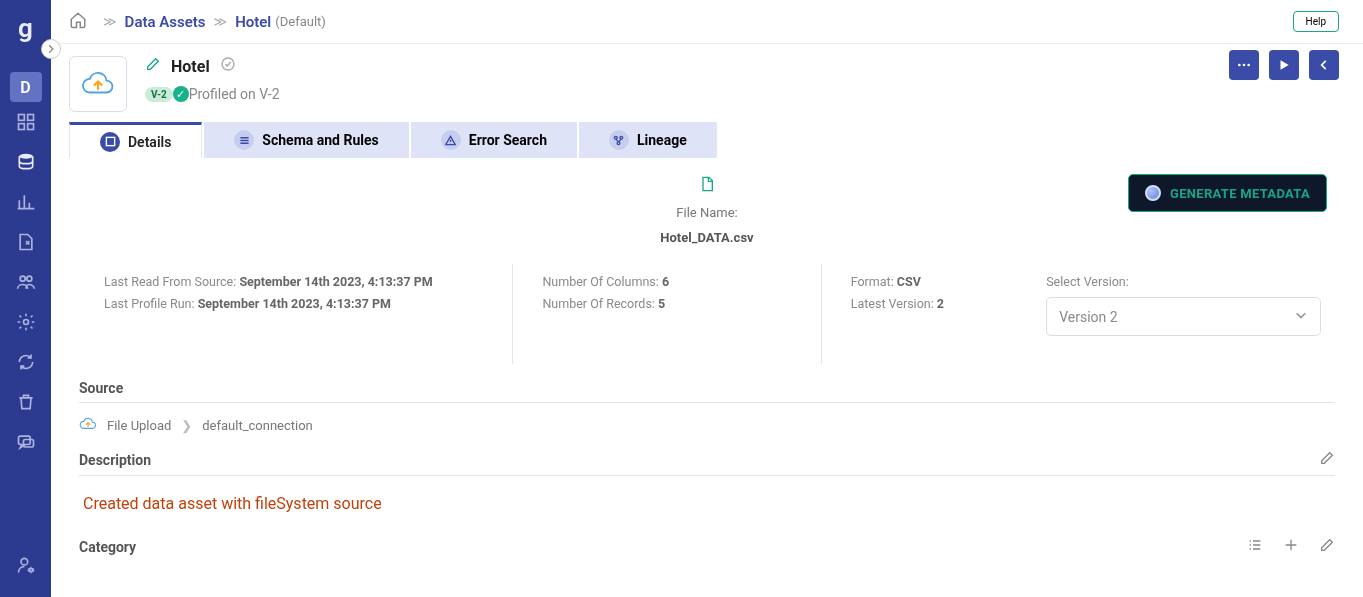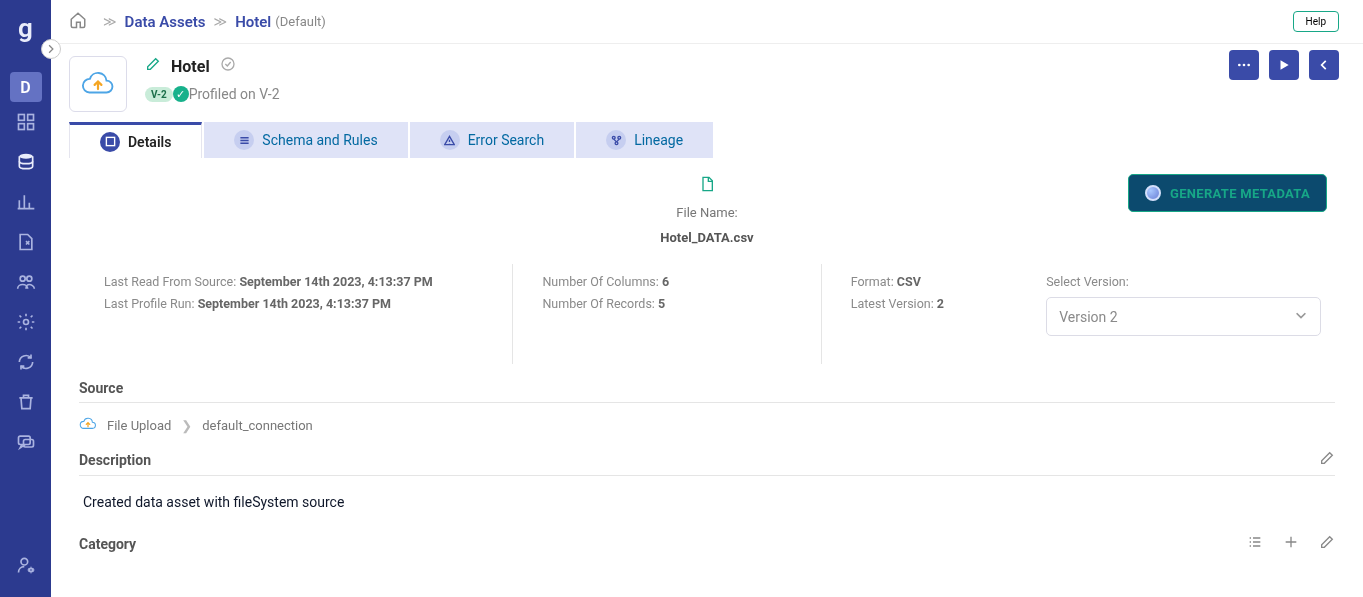--- a/index.html
+++ b/index.html
@@ -37,49 +37,49 @@
 .verified-circle { color: #888; }
 .status-row { display: flex; align-items: center; margin-top: 2px; }
 .version-pill { background: #c9ecd9; color: #1c6f4a; font-size: 10px; font-weight: 700; padding: 2px 6px; border-radius: 9px; }
 .profiled-check { width: 16px; height: 16px; background: #17b18b; border-radius: 50%; display: inline-flex; align-items: center; justify-content: center; color: #fff; font-size: 11px; }
 .profiled-text { color: #888; font-size: 14px; }
 .header-actions { position: absolute; top: 6px; right: 24px; display: flex; gap: 10px; }
 .hdr-btn { width: 30px; height: 30px; background: #3a4ba8; border-radius: 4px; display: flex; align-items: center; justify-content: center; color: #fff; cursor: pointer; }
 
 
 .tabs { display: flex; padding-left: 18px; }
-.tab { height: 36px; display: flex; align-items: center; justify-content: center; gap: 8px; font-size: 14px; color: #0369a1; font-weight: 400; cursor: pointer; background: #dfe3f7; margin-right: 2px; padding: 0 30px; }
+.tab { height: 36px; display: flex; align-items: center; justify-content: center; gap: 8px; font-size: 14px; color: #000000; font-weight: 700; cursor: pointer; background: #dfe3f7; margin-right: 2px; padding: 0 30px; }
 .tab.active { background: #fff; border-top: 3px solid #3a4ba8; border-left: 1px solid #e5e5ef; border-right: 1px solid #e5e5ef; color: #222; font-weight: 600; }
 .tab-icon { width: 20px; height: 20px; border-radius: 50%; background: #c6cef0; display: inline-flex; align-items: center; justify-content: center; color: #3a4ba8; font-size: 12px; }
 .tab.active .tab-icon { background: #3a4ba8; color: #fff; }
 
 
 .content { flex: 1; padding: 18px 28px 0 28px; overflow: auto; position: relative; }
-.gen-meta-btn { position: absolute; right: 36px; top: 16px; border: 1px solid #17a787; color: #17a787; background: #0c4a6e; font-weight: 700; font-size: 13px; padding: 10px 16px; border-radius: 5px; display: flex; align-items: center; gap: 9px; cursor: pointer; letter-spacing: 0.3px; }
+.gen-meta-btn { position: absolute; right: 36px; top: 16px; border: 1px solid #17a787; color: #17a787; background: #0f172a; font-weight: 700; font-size: 13px; padding: 10px 16px; border-radius: 5px; display: flex; align-items: center; gap: 9px; cursor: pointer; letter-spacing: 0.3px; }
 .gen-meta-btn .gm-icon { width: 16px; height: 16px; border-radius: 50%; background: radial-gradient(circle at 30% 30%, #a8c8ff, #6a7fd6); border: 2px solid #d4e0fb; }
 .file-row { display: flex; align-items: center; gap: 10px; color: #777; font-size: 13px; margin-bottom: 18px; flex-direction: column; }
 .file-row .file-icon { color: #17a787; }
 .file-row b { color: #555; font-weight: 700; }
 
 .grid4 { display: flex; border-top: 1px solid transparent; }
 .grid-col { flex: 1; padding: 10px 14px 28px 4px; border-left: 1px solid #e5e5e5; }
 .grid-col:first-child { border-left: none; padding-left: 0; }
 .kv { font-size: 12.5px; color: #8a8a8a; margin-bottom: 7px; margin-left: 25px; }
 .kv b { color: #666; font-weight: 700; }
 .sel-label { font-size: 12.5px; color: #8a8a8a; margin-bottom: 8px; display: block; }
 .version-select { width: 100%; border: 1px solid #dcdce6; border-radius: 5px; padding: 10px 12px; font-size: 14px; color: #8a8a8a; display: flex; align-items: center; justify-content: space-between; cursor: pointer; }
 
 .section-title { font-weight: 700; font-size: 14px; color: #555; margin-top: 16px; display: flex; align-items: center; }
 .section-divider { border-bottom: 1px solid #e5e5e5; margin-top: 6px; margin-bottom: 14px; }
 .section-actions { margin-left: auto; display: flex; gap: 20px; color: #888; }
 .section-actions span { cursor: pointer; }
 
 .source-path { display: flex; align-items: center; gap: 10px; font-size: 13px; color: #777; }
 .source-path .cloud-icon svg { width: 18px; height: 14px; }
-.desc-text { font-size: 14px; color: #0f172a; padding: 4px 0 8px 4px; }
+.desc-text { font-size: 16px; color: #c2410c; padding: 4px 0 8px 4px; }
 
 </style>
 </head>
 <body>
 
 <div class="sidebar">
   <div class="logo">g</div>
   <div class="expand-handle">
     <svg viewBox="0 0 16 16" width="10" height="10">
         <path d="M5 2l6 6-6 6" stroke="#888" stroke-width="2" fill="none"></path>

